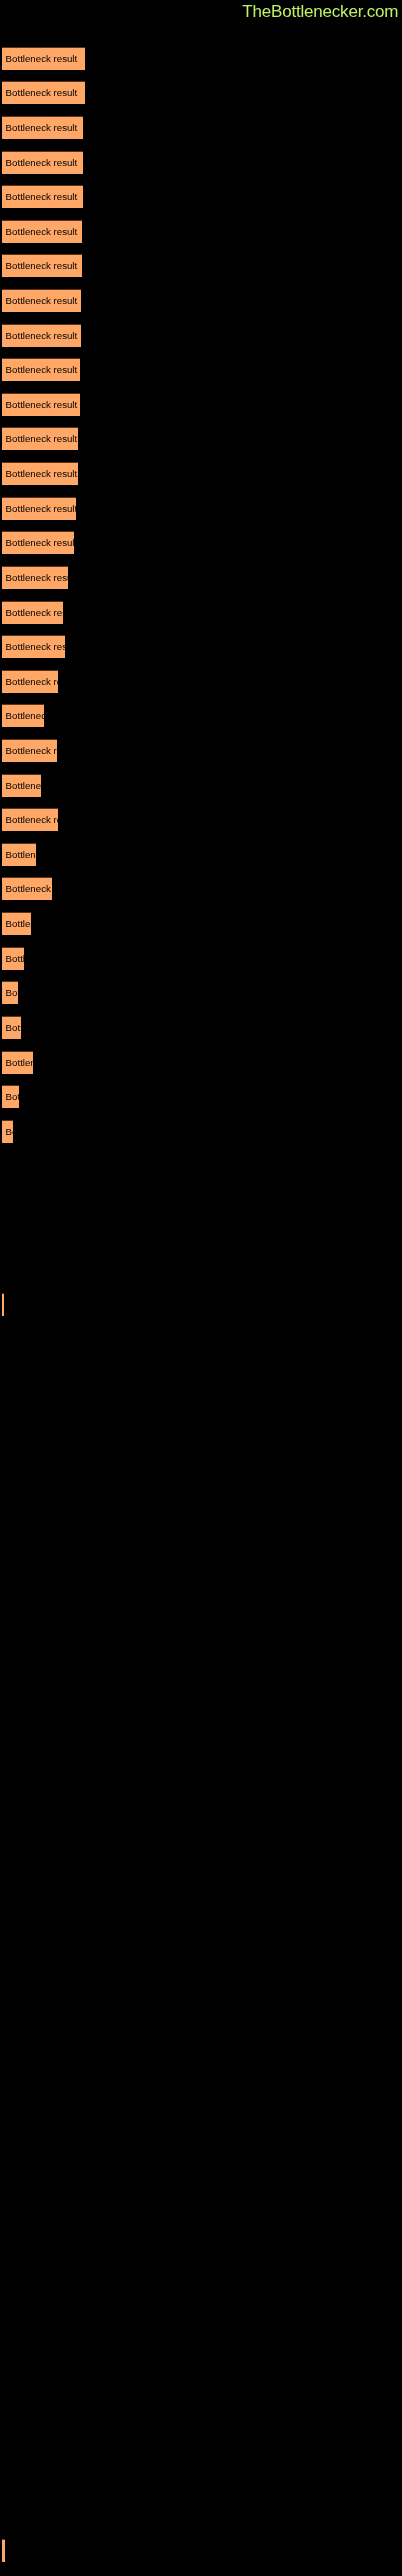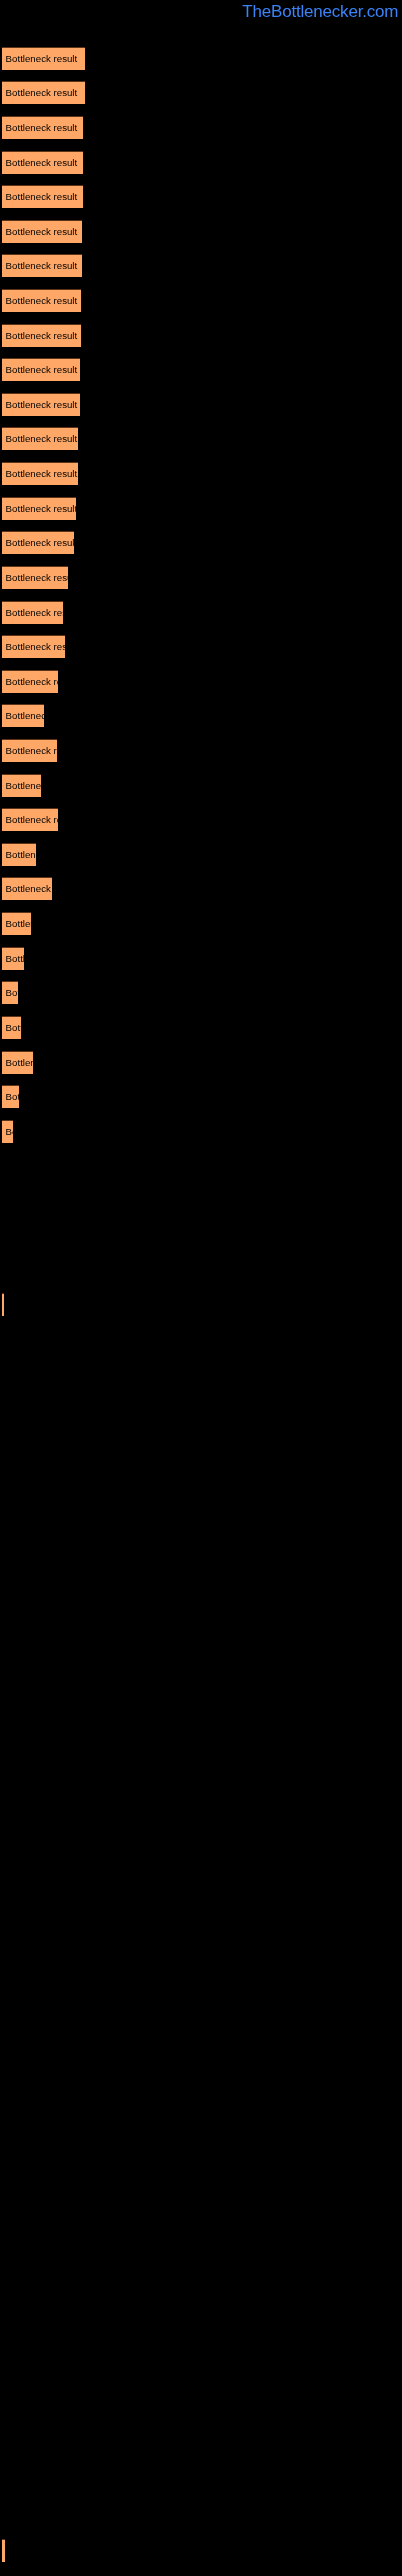--- a/index.html
+++ b/index.html
@@ -11,21 +11,21 @@
     width: 403px;
     height: 2576px;
     position: relative;
     overflow: hidden;
     font-family: "Liberation Sans", sans-serif;
   }
   #site-title {
     position: absolute;
     top: 1.6px;
     right: 4.8px;
-    color: #3b82f6;
+    color: #bef264;
     font-size: 17px;
     font-family: "Liberation Sans", sans-serif;
     letter-spacing: -0.2px;
     white-space: nowrap;
   }
   #chart {
     position: absolute;
     left: 0;
     top: 0;
     width: 403px;

